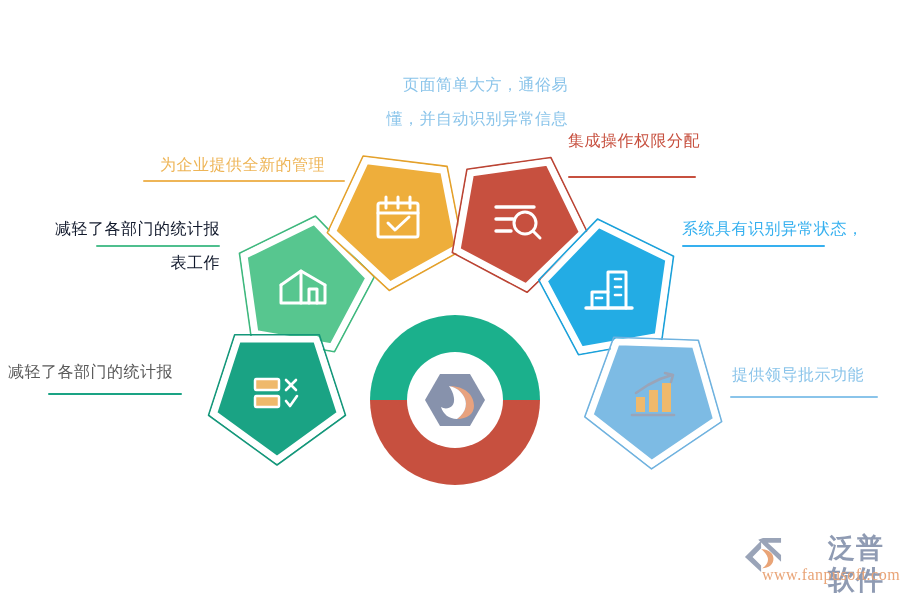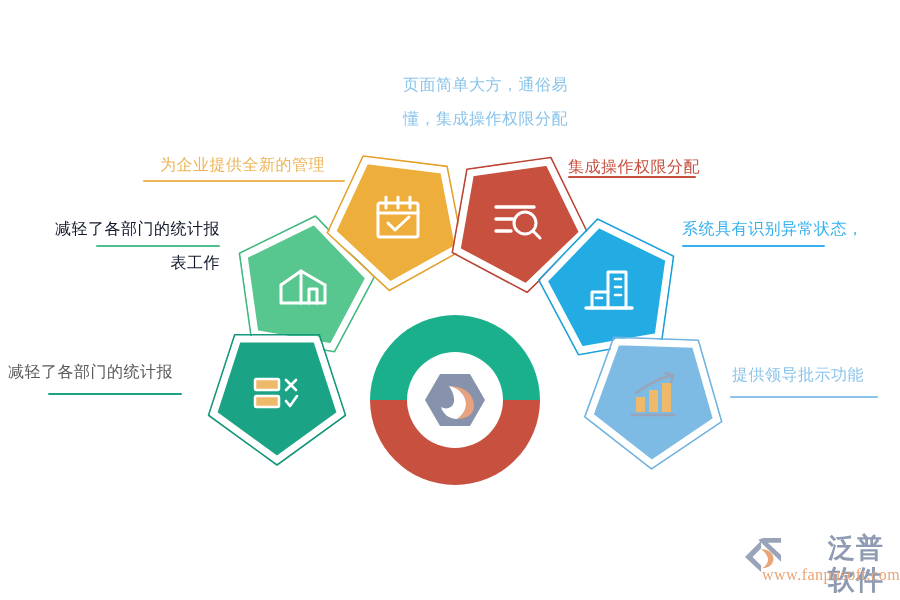--- a/index.html
+++ b/index.html
@@ -158,36 +158,36 @@
       <g transform="translate(455,400)">
         <polygon points="30.00,0.00 15.00,25.98 -15.00,25.98 -30.00,0.00 -15.00,-25.98 15.00,-25.98" fill="#8792ac"></polygon>
         <path d="M -6 -14 C 10 -14 19 -5 19 6 C 19 14 12 19 2 19 C 12 12 13 2 8 -5 C 4 -11 -1 -13 -6 -14 Z" fill="#e8a27e"></path>
         <path d="M -6 -14 C -1 -13 4 -11 8 -5 C 13 2 12 12 2 19 C -6 19 -12 14 -14 7 C -11 9 -6 9 -3 6 C 1 2 -1 -7 -6 -14 Z" fill="#ffffff"></path>
       </g>
     </svg>
 
   <div id="labels-layer">
       <div class="label align-center" style="left: 368px; top: 68px; width: 200px; color: rgb(138, 196, 234);">
         <span class="ln">页面简单大方，通俗易</span>
-        <span class="ln">懂，集成操作权限分配</span>
+        <span class="ln">懂，并自动识别异常信息</span>
       </div>
       <div class="label align-right" style="left: 140px; top: 148px; width: 205px; color: rgb(238, 181, 87); text-align: center;">
         <span class="ln">为企业提供全新的管理</span>
       </div>
       <div class="rule" style="left: 143px; top: 180px; width: 202px; background: rgb(238, 181, 87);"></div>
       <div class="label align-right" style="left: 25px; top: 212px; width: 195px; color: #0f172a;">
         <span class="ln">减轻了各部门的统计报</span>
         <span class="ln">表工作</span>
       </div>
       <div class="rule" style="left: 96px; top: 245px; width: 124px; background: rgb(79, 191, 142);"></div>
       <div class="label align-left" style="left: 8px; top: 355px; width: 180px; color: rgb(89, 89, 89);">
         <span class="ln">减轻了各部门的统计报</span>
       </div>
       <div class="rule" style="left: 48px; top: 393px; width: 134px; background: rgb(26, 163, 132);"></div>
-      <div class="label align-left" style="left: 568px; top: 150px; width: 160px; color: rgb(199, 80, 63);">
+      <div class="label align-left" style="left: 568px; top: 124px; width: 160px; color: rgb(199, 80, 63);">
         <span class="ln">集成操作权限分配</span>
       </div>
       <div class="rule" style="left: 568px; top: 176px; width: 128px; background: rgb(199, 80, 63);"></div>
       <div class="label align-left" style="left: 682px; top: 212px; width: 200px; color: rgb(54, 176, 239);">
         <span class="ln">系统具有识别异常状态，</span>
       </div>
       <div class="rule" style="left: 682px; top: 245px; width: 143px; background: rgb(54, 176, 239);"></div>
       <div class="label align-left" style="left: 732px; top: 358px; width: 160px; color: rgb(138, 196, 234);">
         <span class="ln">提供领导批示功能</span>
       </div>

